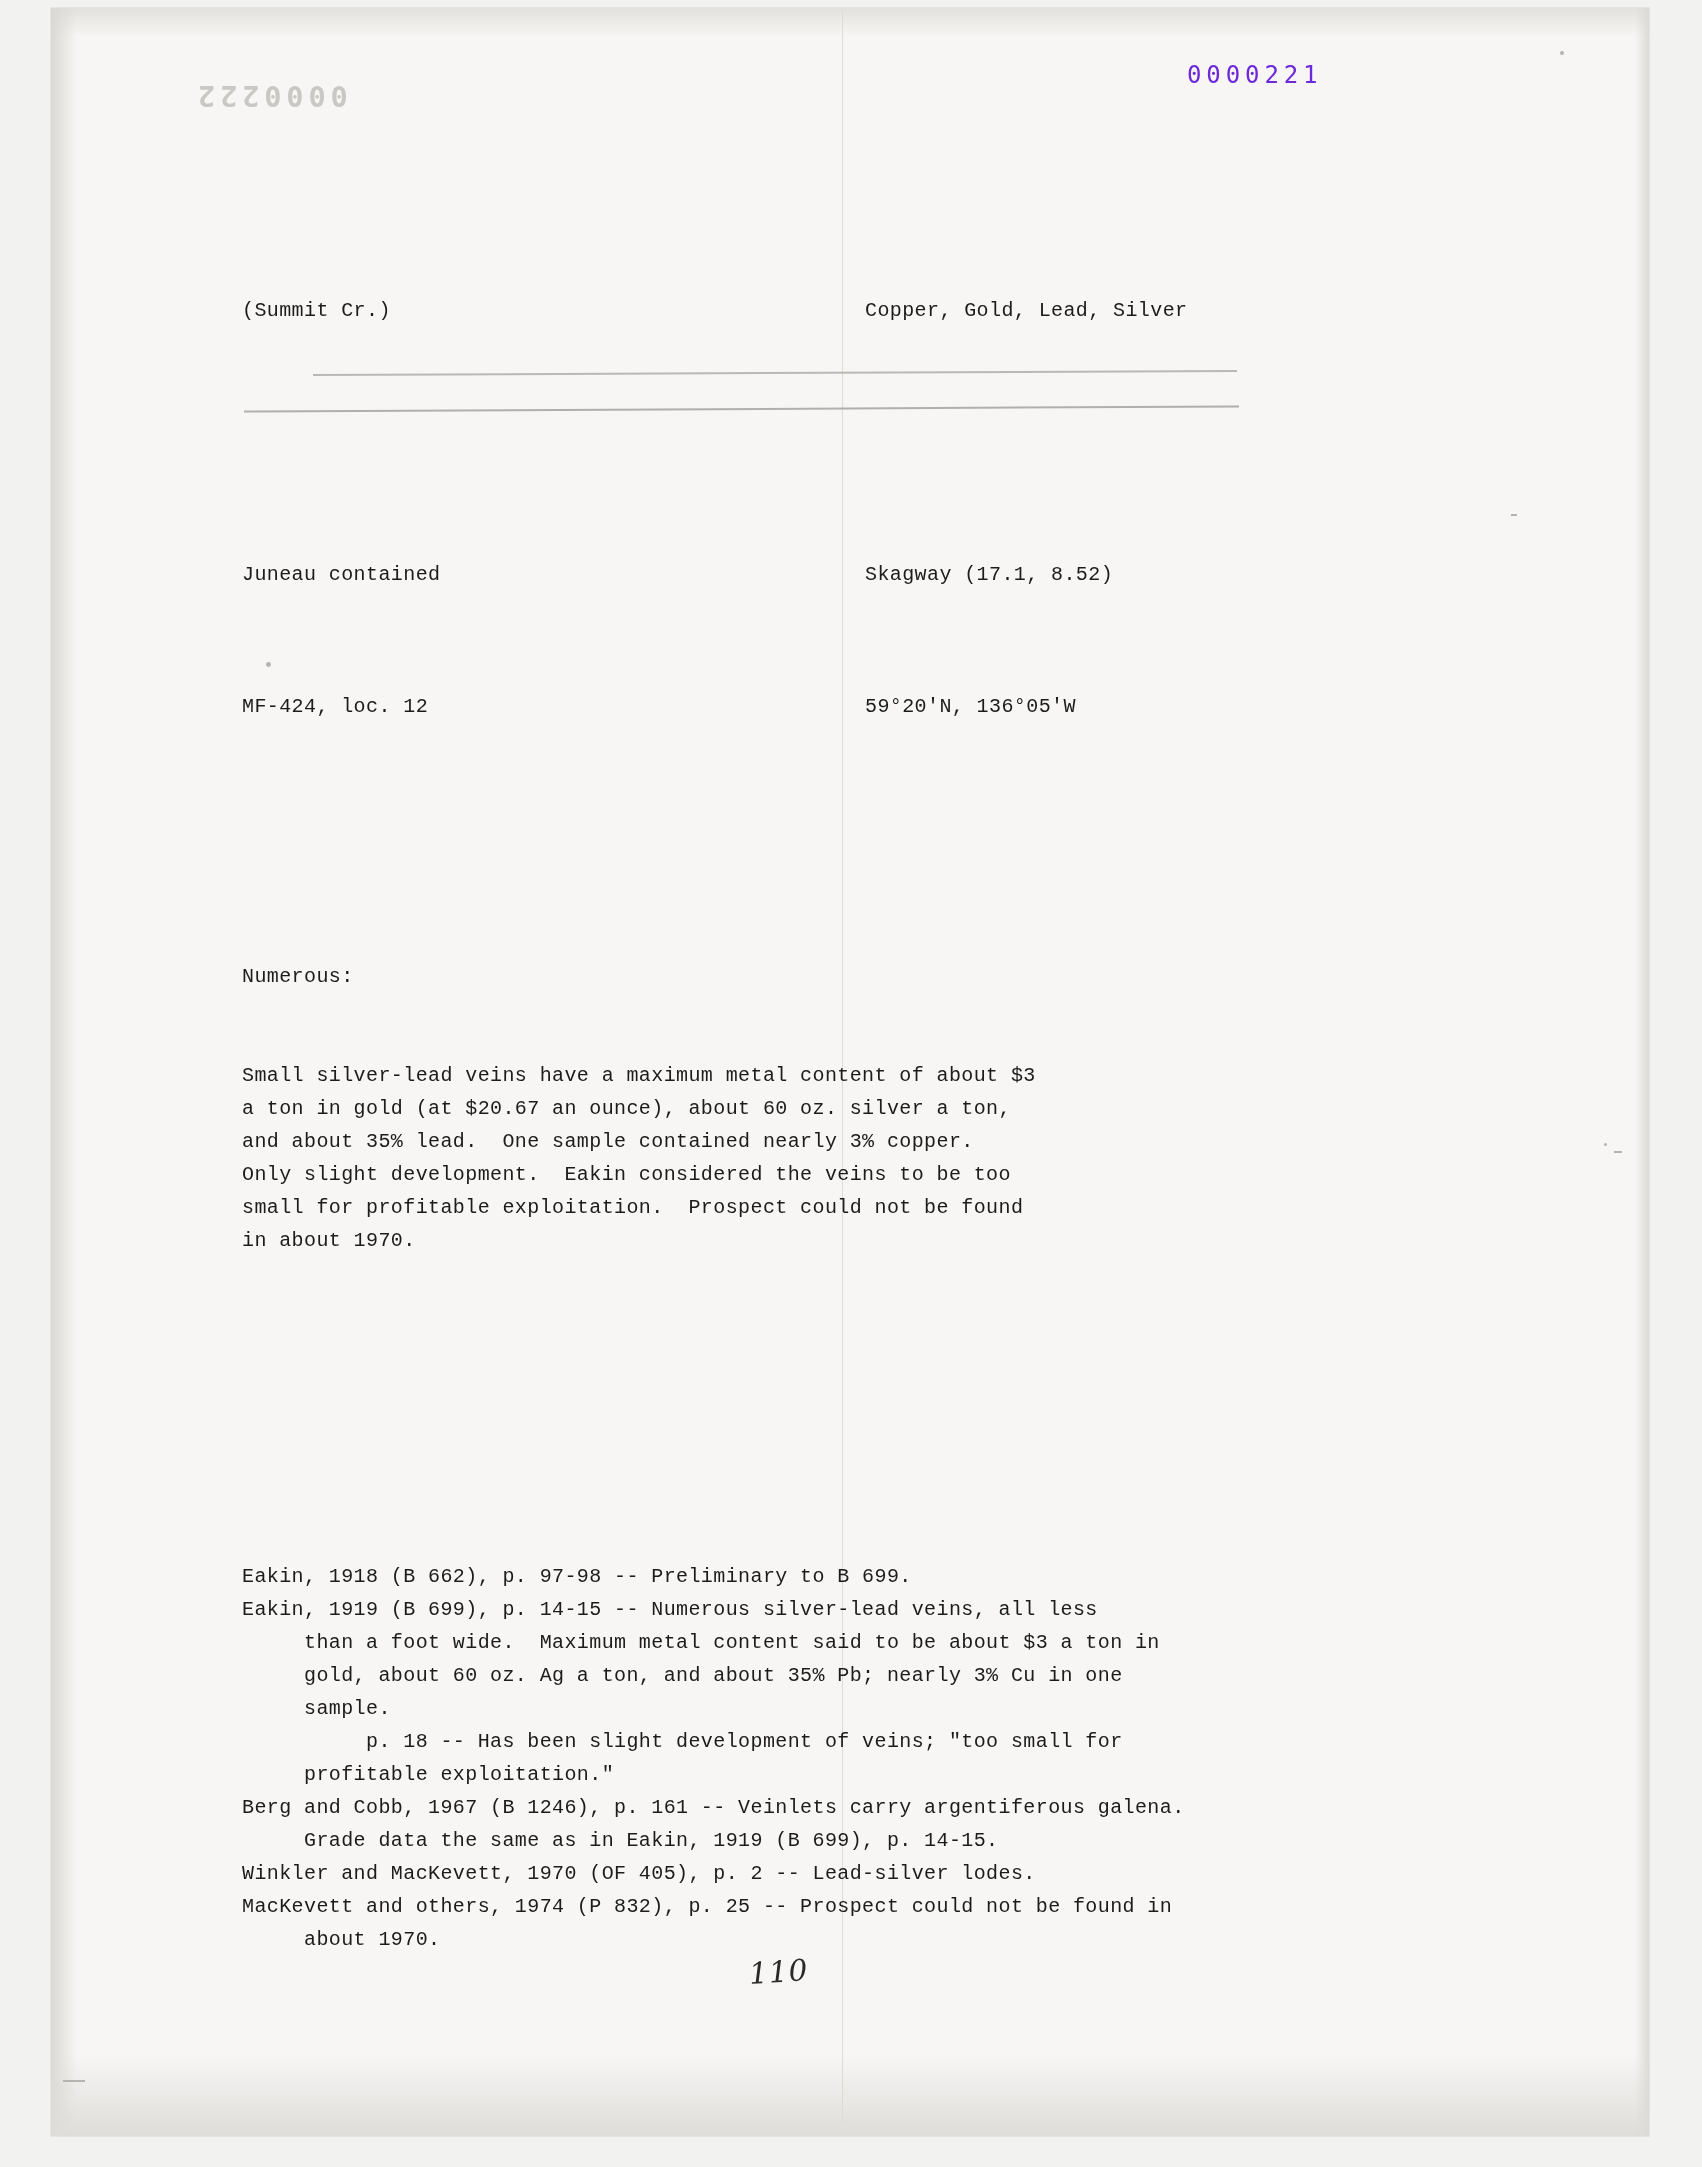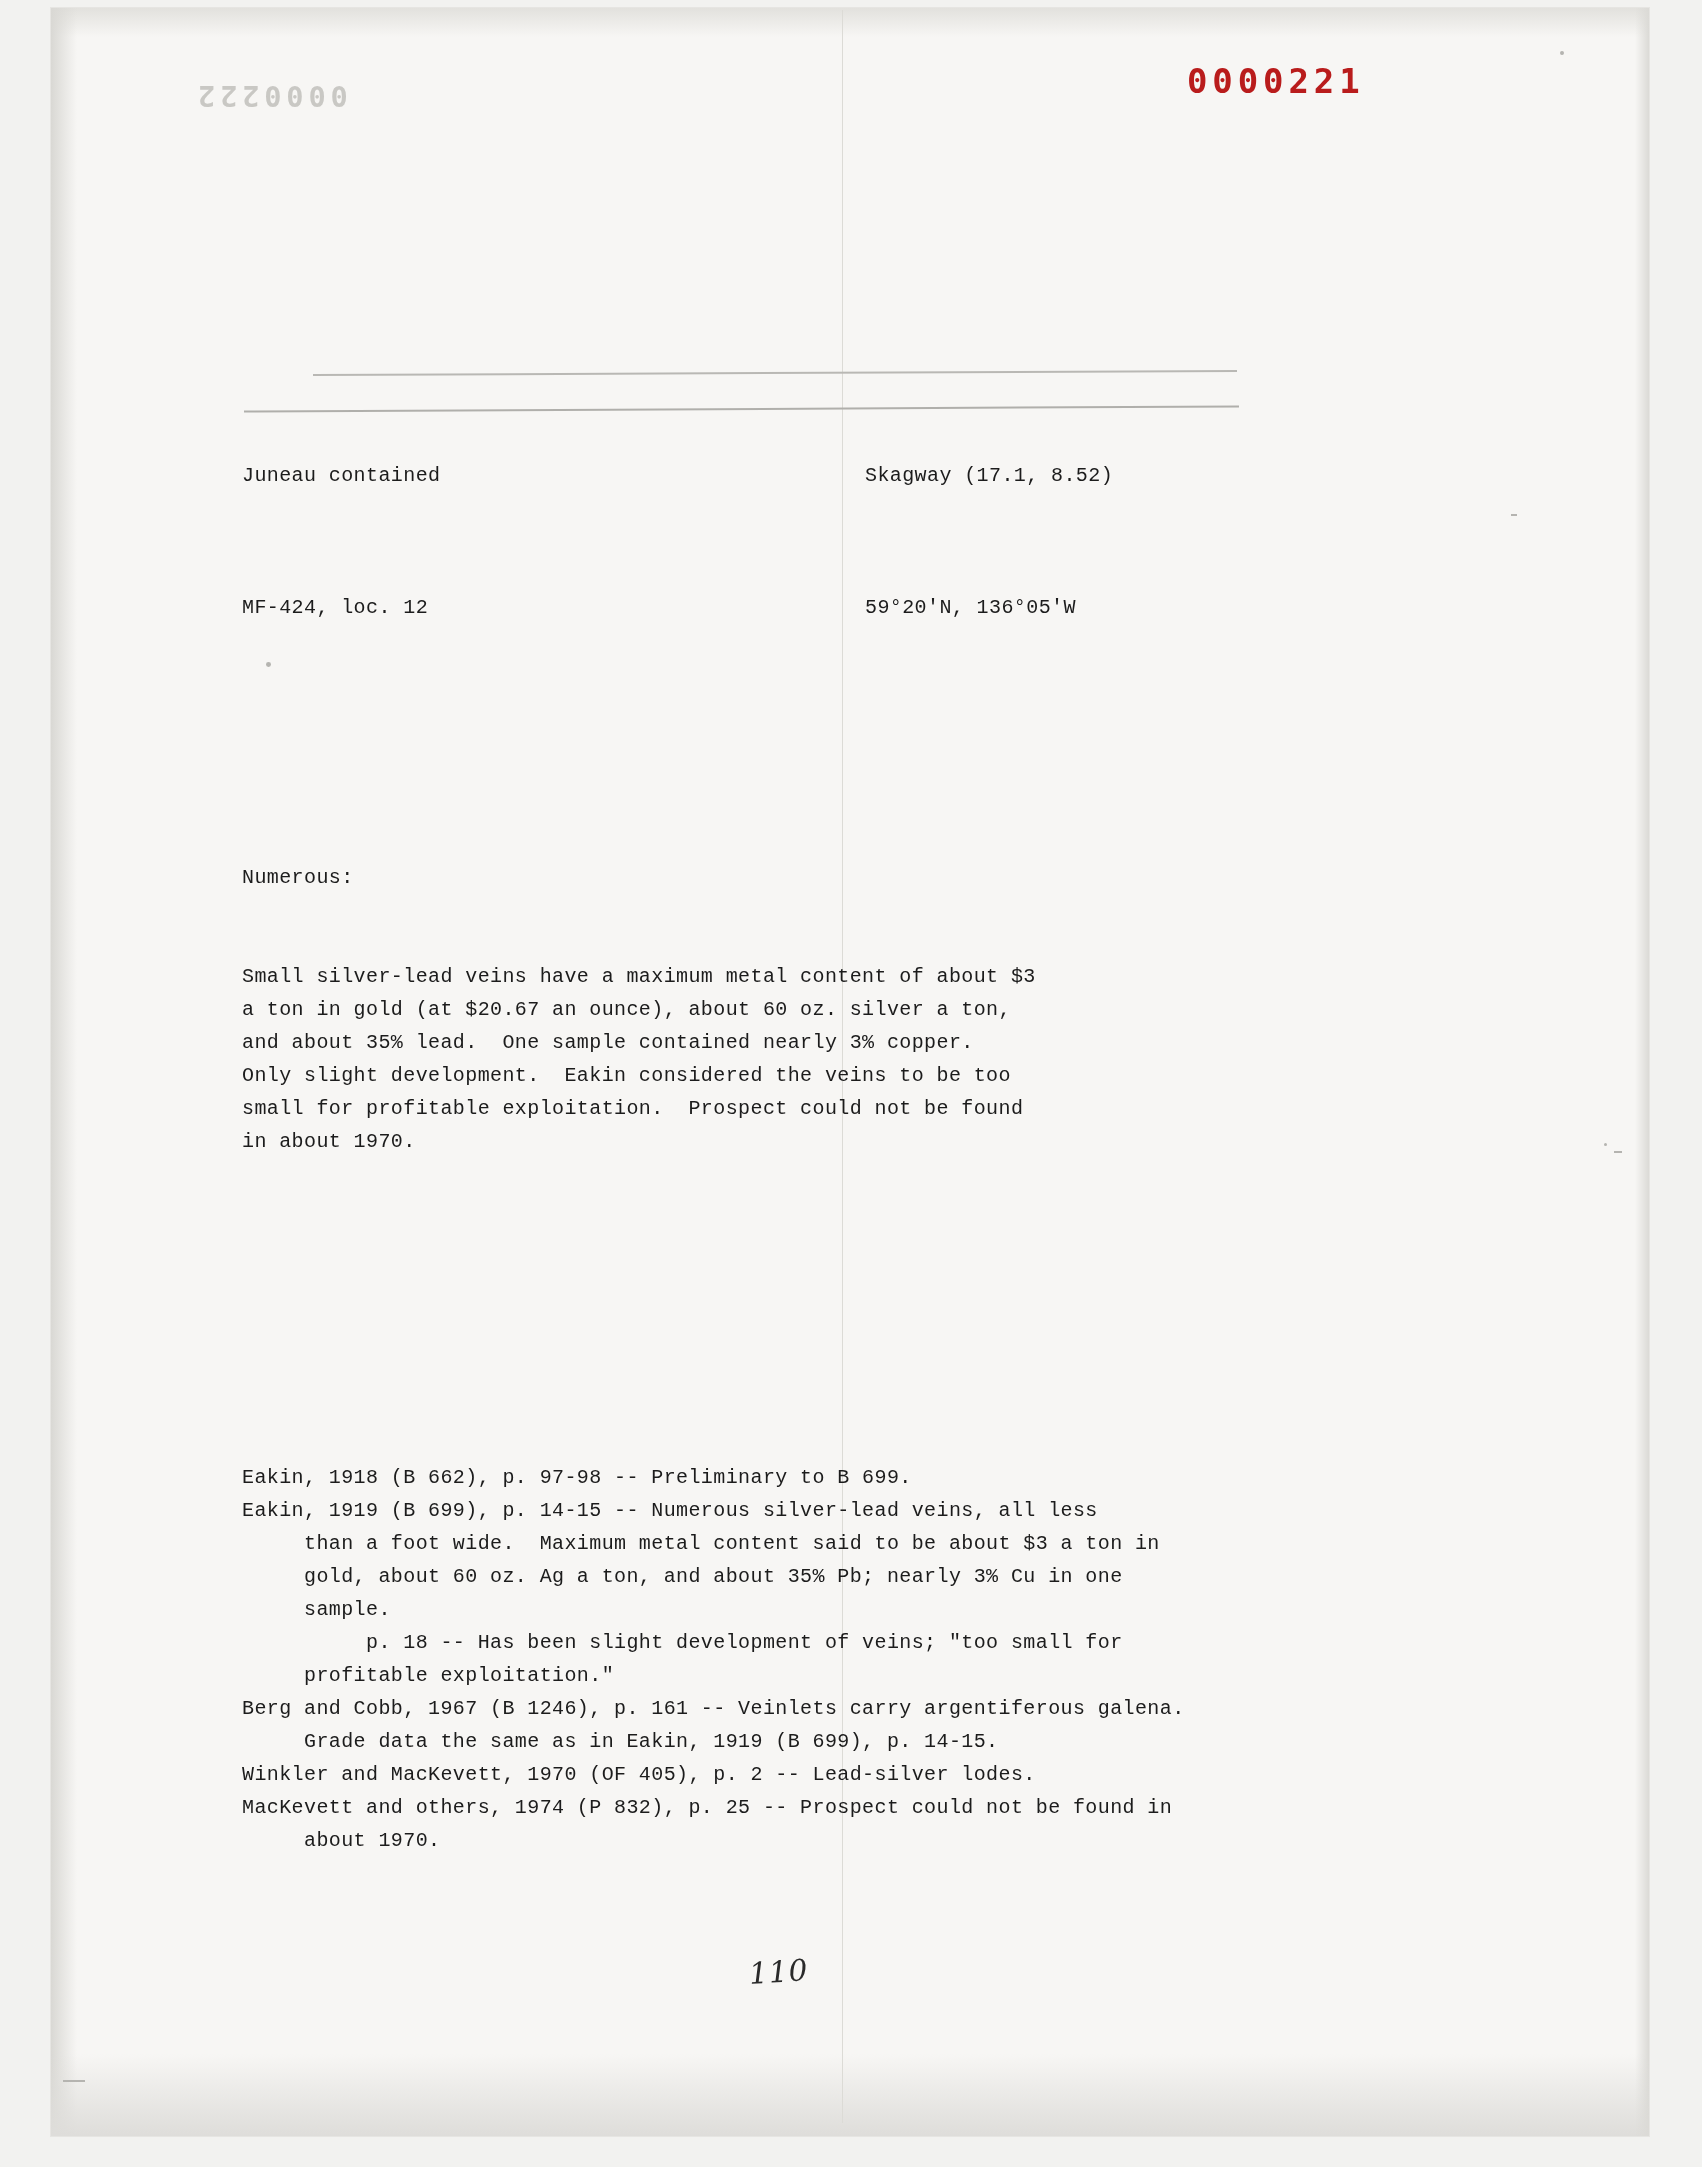--- a/index.html
+++ b/index.html
@@ -71,24 +71,24 @@
     background: linear-gradient(to left, #dbdad6, rgba(247,246,244,0));
     pointer-events: none;
   }
 
   
   .stamp-top-right {
     position: absolute;
     left: 1187px;
     top: 61px;
     font-family: "DejaVu Sans Mono", monospace;
-    font-size: 34px;
+    font-size: 24px;
     letter-spacing: 4.9px;
-    color: #b91c1c;
-    font-weight: 700;
+    color: #6d28d9;
+    font-weight: 400;
   }
   .stamp-top-left {
     position: absolute;
     left: 193px;
     top: 79px;
     font-family: "DejaVu Sans Mono", monospace;
     font-size: 28.6px;
     letter-spacing: 4.9px;
     color: #c9c8c4;
     font-weight: 700;
@@ -193,20 +193,24 @@
 <div class="scan-shade-left"></div>
 <div class="scan-shade-bottom"></div>
 <div class="edge-dark-right"></div>
 <div class="fold-line"></div>
 
 <div class="stamp-top-right">0000221</div>
 <div class="stamp-top-left">0000222</div>
 
 <div class="typed">
 
+  <div class="head-row">
+    <span class="head-left">(Summit Cr.)</span>
+    <span class="head-right">Copper, Gold, Lead, Silver</span>
+  </div>
 
   <div class="gap-sm"></div>
 
   <div class="head-row">
     <span class="head-left">Juneau contained</span>
     <span class="head-right">Skagway (17.1, 8.52)</span>
   </div>
 
   <div class="head-row">
     <span class="head-left">MF-424, loc. 12</span>

